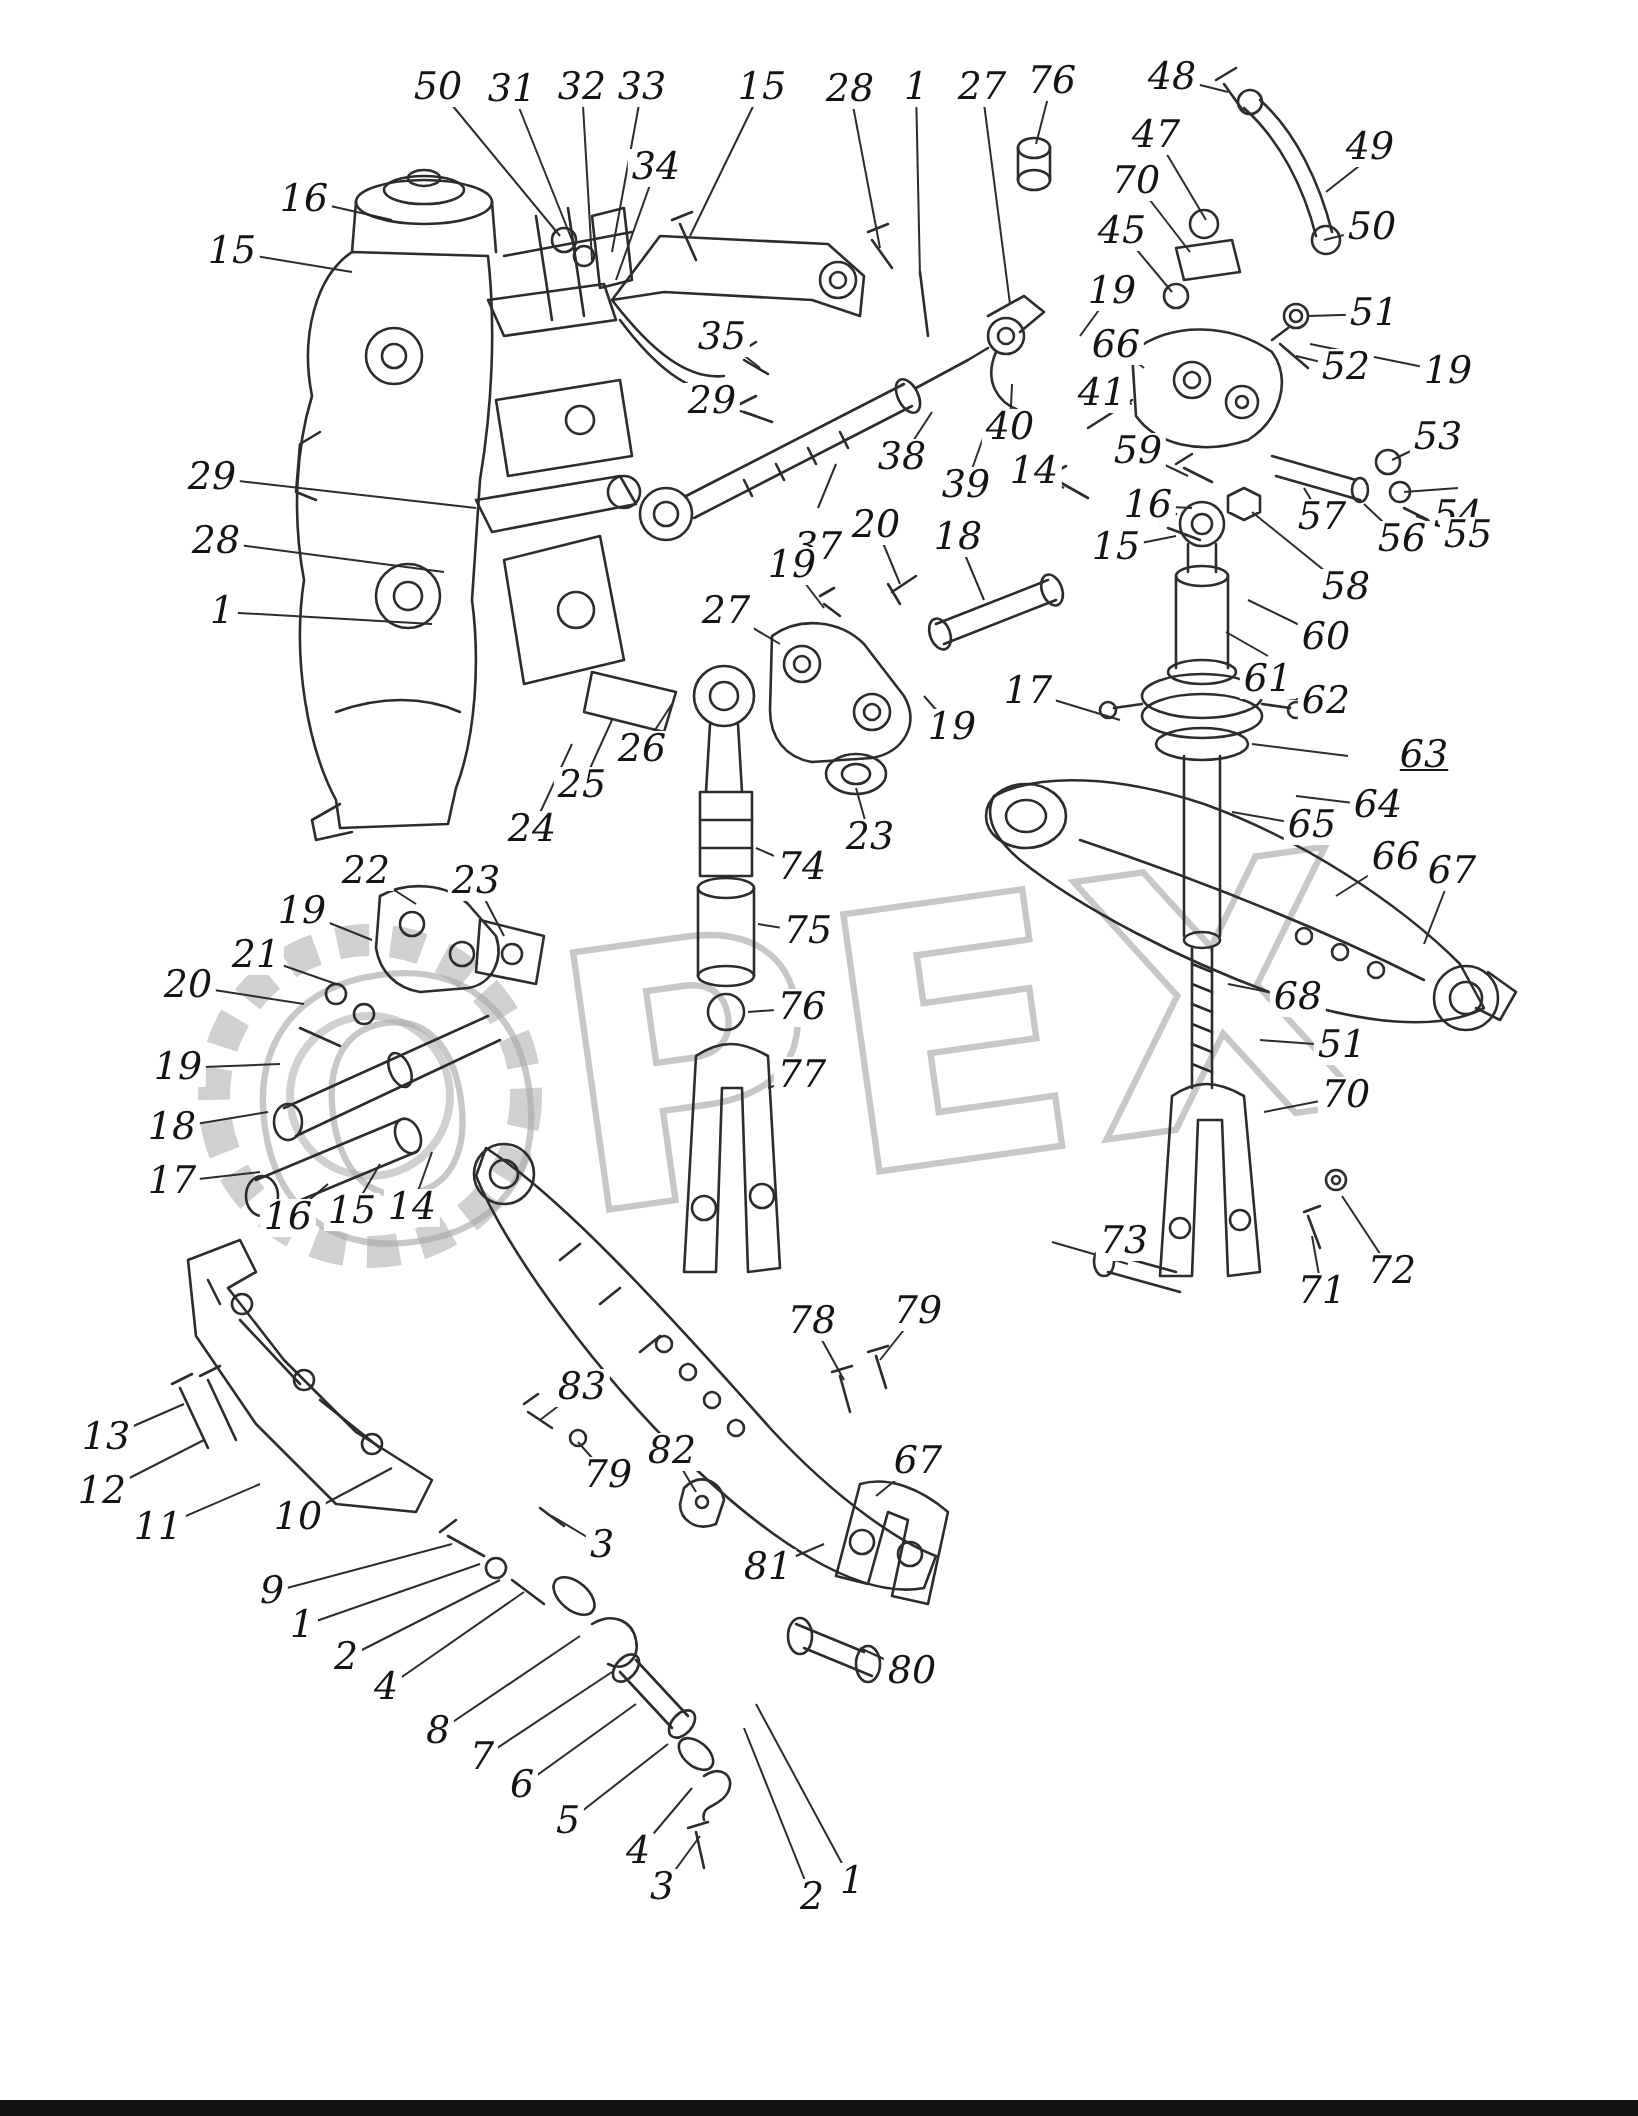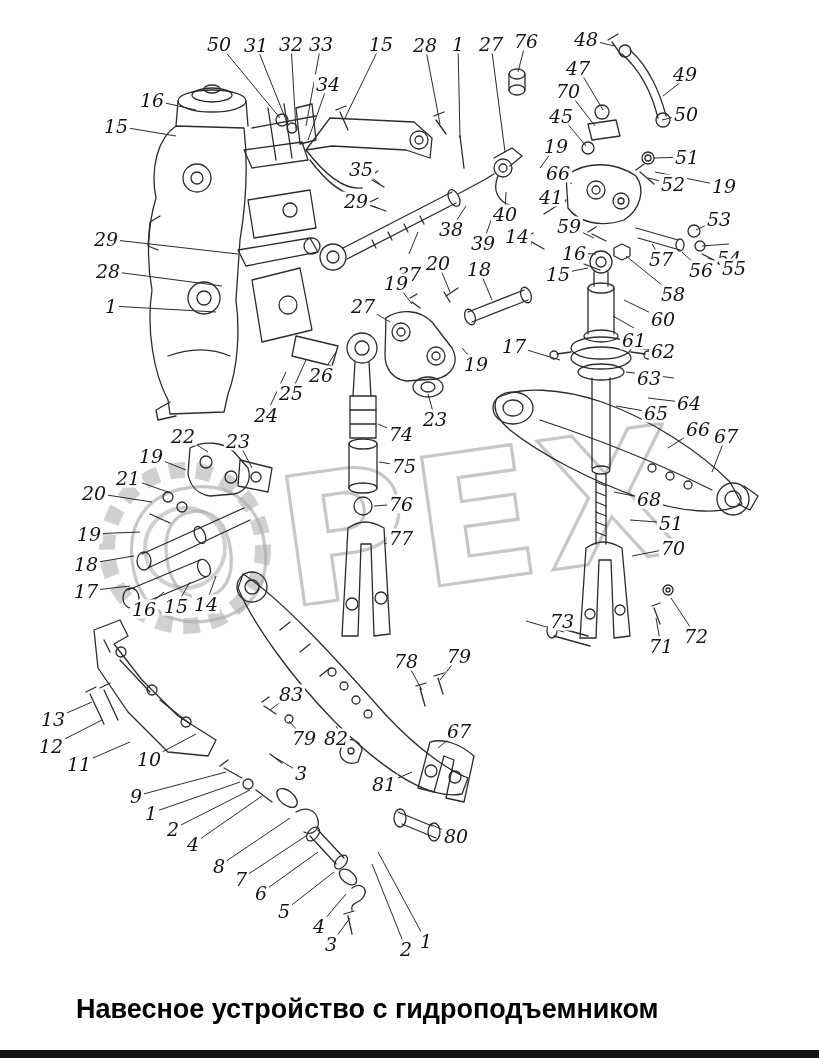--- a/index.html
+++ b/index.html
@@ -421,21 +421,21 @@
       <span class="callout" style="left: 396px; top: 283px;">19</span>
       <span class="callout" style="left: 479px; top: 269px;">18</span>
       <span class="callout" style="left: 363px; top: 306px;">27</span>
       <span class="callout" style="left: 321px; top: 375px;">26</span>
       <span class="callout" style="left: 291px; top: 393px;">25</span>
       <span class="callout" style="left: 266px; top: 415px;">24</span>
       <span class="callout" style="left: 663px; top: 319px;">60</span>
       <span class="callout" style="left: 634px; top: 328px; margin-top: 12px;">61</span>
       <span class="callout" style="left: 514px; top: 346px;">17</span>
       <span class="callout" style="left: 663px; top: 351px;">62</span>
-      <span class="callout" style="left: 649px; top: 378px;">63</span>
+      <span class="callout" style="left: 712px; top: 378px; text-decoration: underline;">63</span>
       <span class="callout" style="left: 689px; top: 403px;">64</span>
       <span class="callout" style="left: 656px; top: 413px;">65</span>
       <span class="callout" style="left: 476px; top: 364px;">19</span>
       <span class="callout" style="left: 435px; top: 419px;">23</span>
       <span class="callout" style="left: 401px; top: 434px;">74</span>
       <span class="callout" style="left: 404px; top: 466px;">75</span>
       <span class="callout" style="left: 401px; top: 504px;">76</span>
       <span class="callout" style="left: 401px; top: 538px;">77</span>
       <span class="callout" style="left: 698px; top: 429px;">66</span>
       <span class="callout" style="left: 726px; top: 436px;">67</span>
@@ -467,25 +467,24 @@
       <span class="callout" style="left: 219px; top: 866px;">8</span>
       <span class="callout" style="left: 241px; top: 879px;">7</span>
       <span class="callout" style="left: 261px; top: 893px;">6</span>
       <span class="callout" style="left: 284px; top: 911px;">5</span>
       <span class="callout" style="left: 319px; top: 926px;">4</span>
       <span class="callout" style="left: 331px; top: 944px;">3</span>
       <span class="callout" style="left: 406px; top: 949px;">2</span>
       <span class="callout" style="left: 426px; top: 941px;">1</span>
       <span class="callout" style="left: 291px; top: 694px;">83</span>
       <span class="callout" style="left: 304px; top: 738px;">79</span>
-      <span class="callout" style="left: 336px; top: 726px; margin-top: 12px;">82</span>
+      <span class="callout" style="left: 336px; top: 726px;">82</span>
       <span class="callout" style="left: 301px; top: 773px;">3</span>
       <span class="callout" style="left: 406px; top: 661px;">78</span>
       <span class="callout" style="left: 459px; top: 656px;">79</span>
       <span class="callout" style="left: 459px; top: 731px;">67</span>
       <span class="callout" style="left: 384px; top: 784px;">81</span>
       <span class="callout" style="left: 456px; top: 836px;">80</span>
     </div>
 
-  <div class="title">Навесное устройство с гидроподъемником</div>
 
   <div class="bottom-bar"></div>
 </div>
 
 </body></html>

